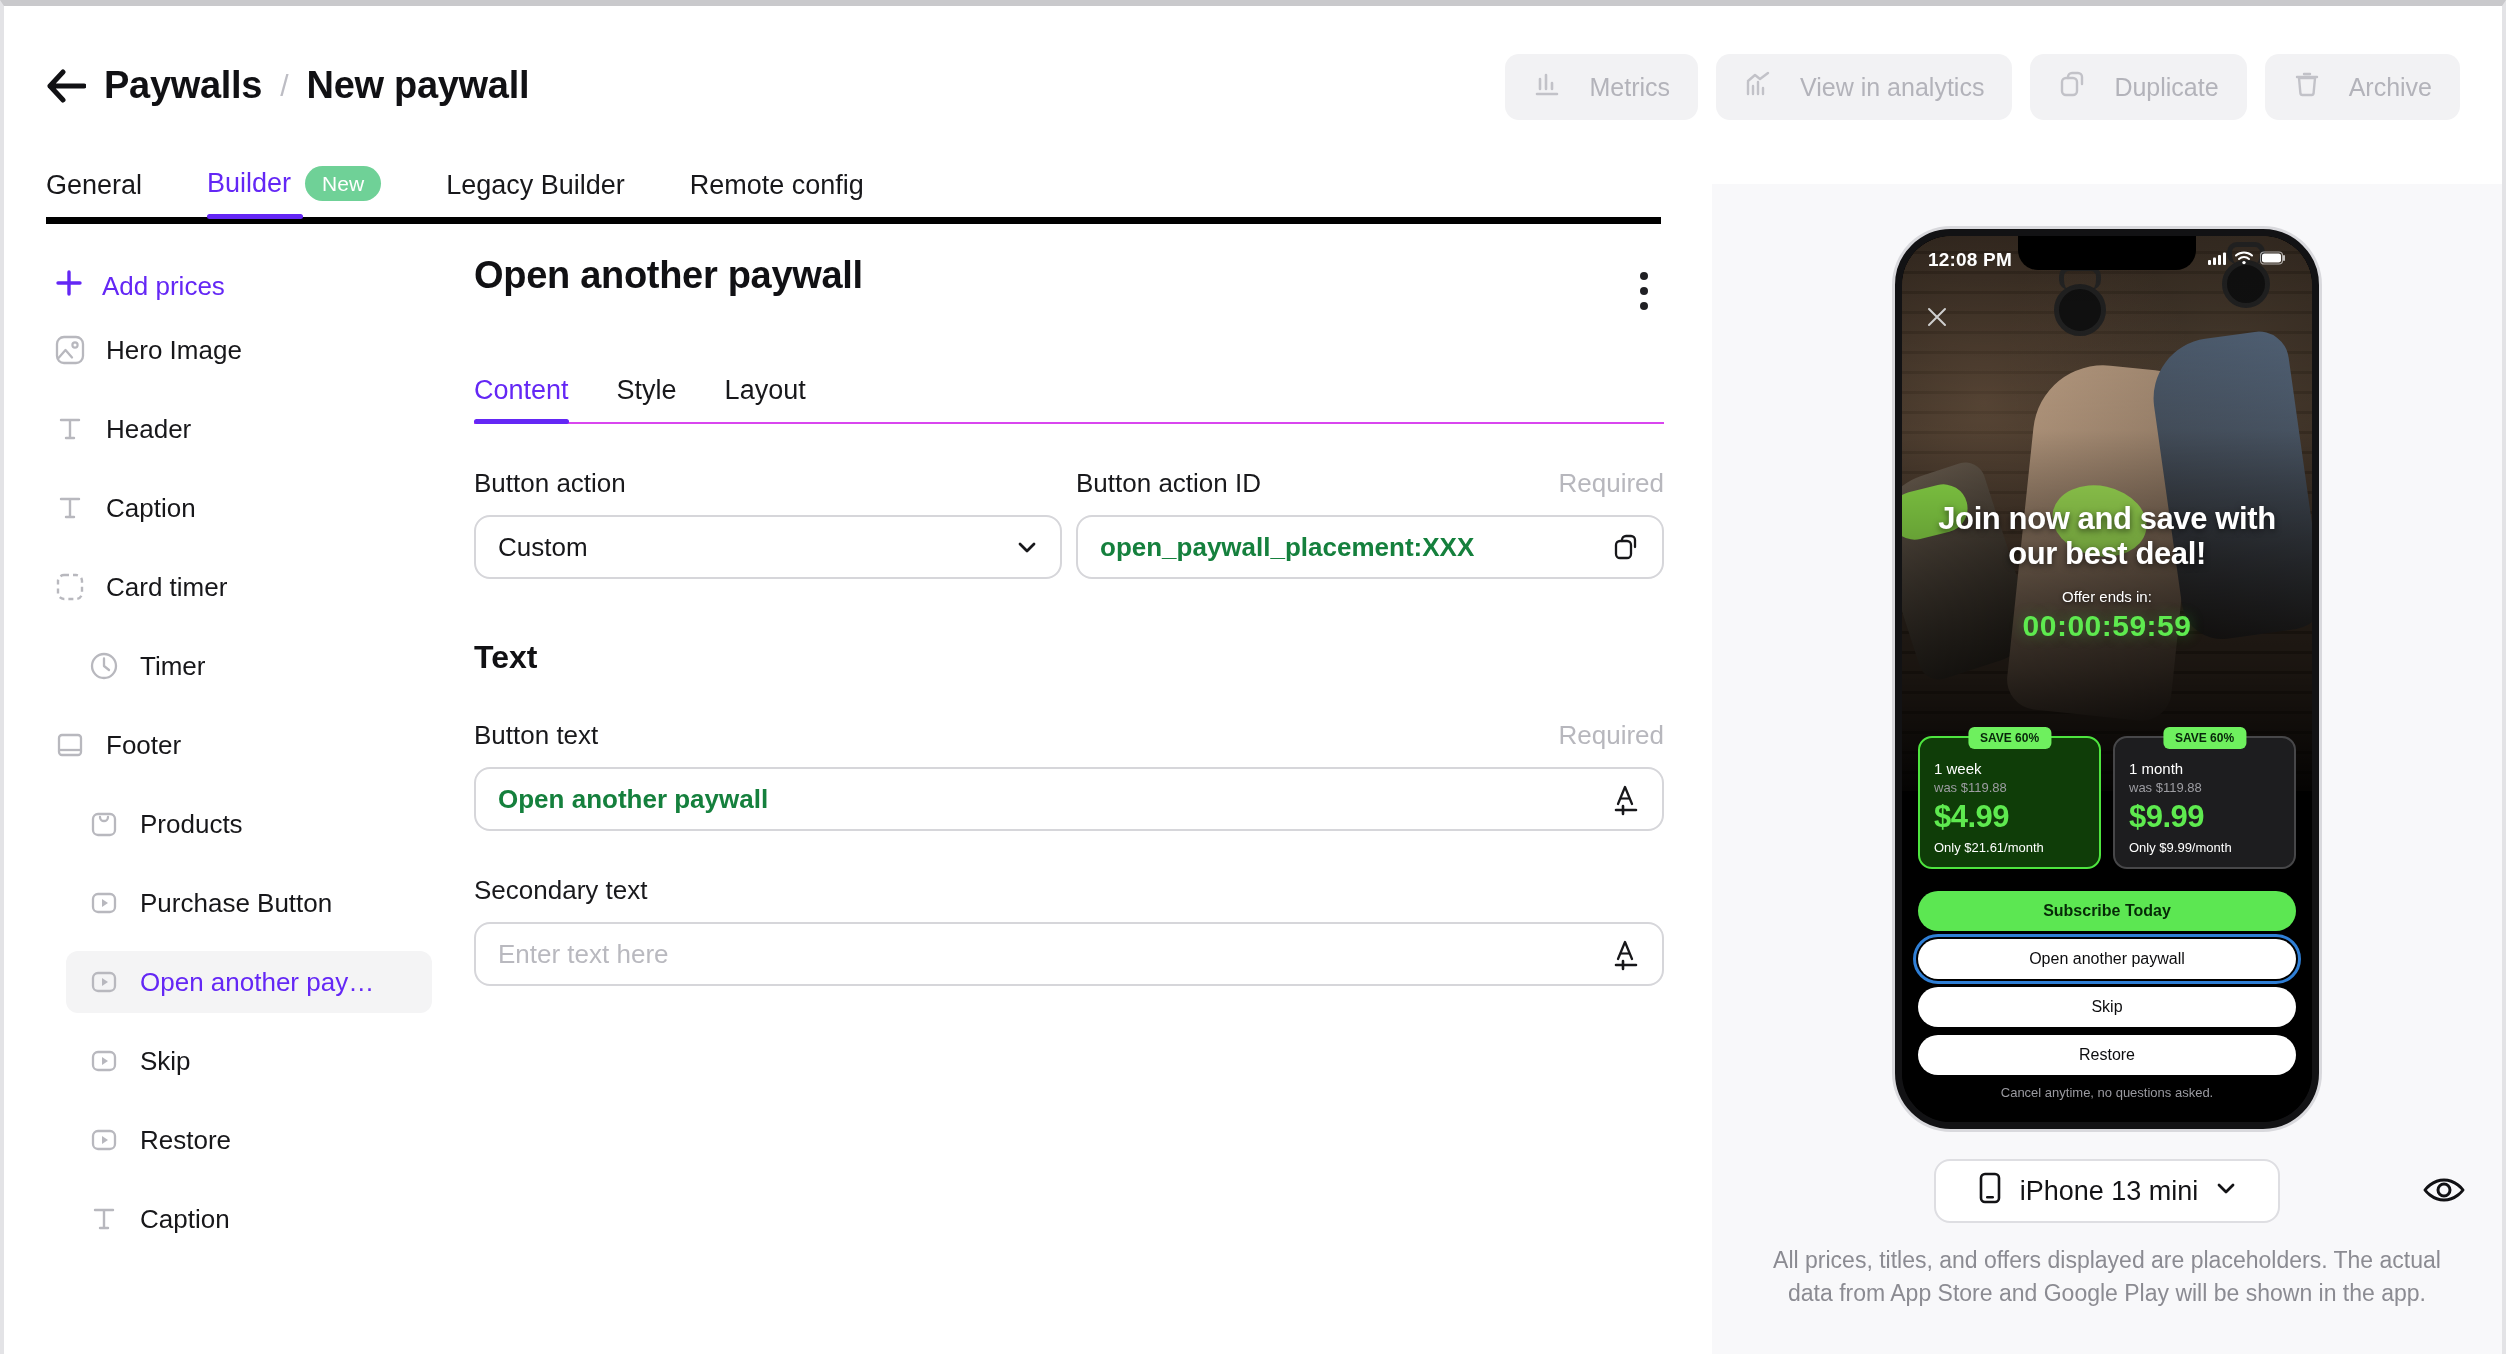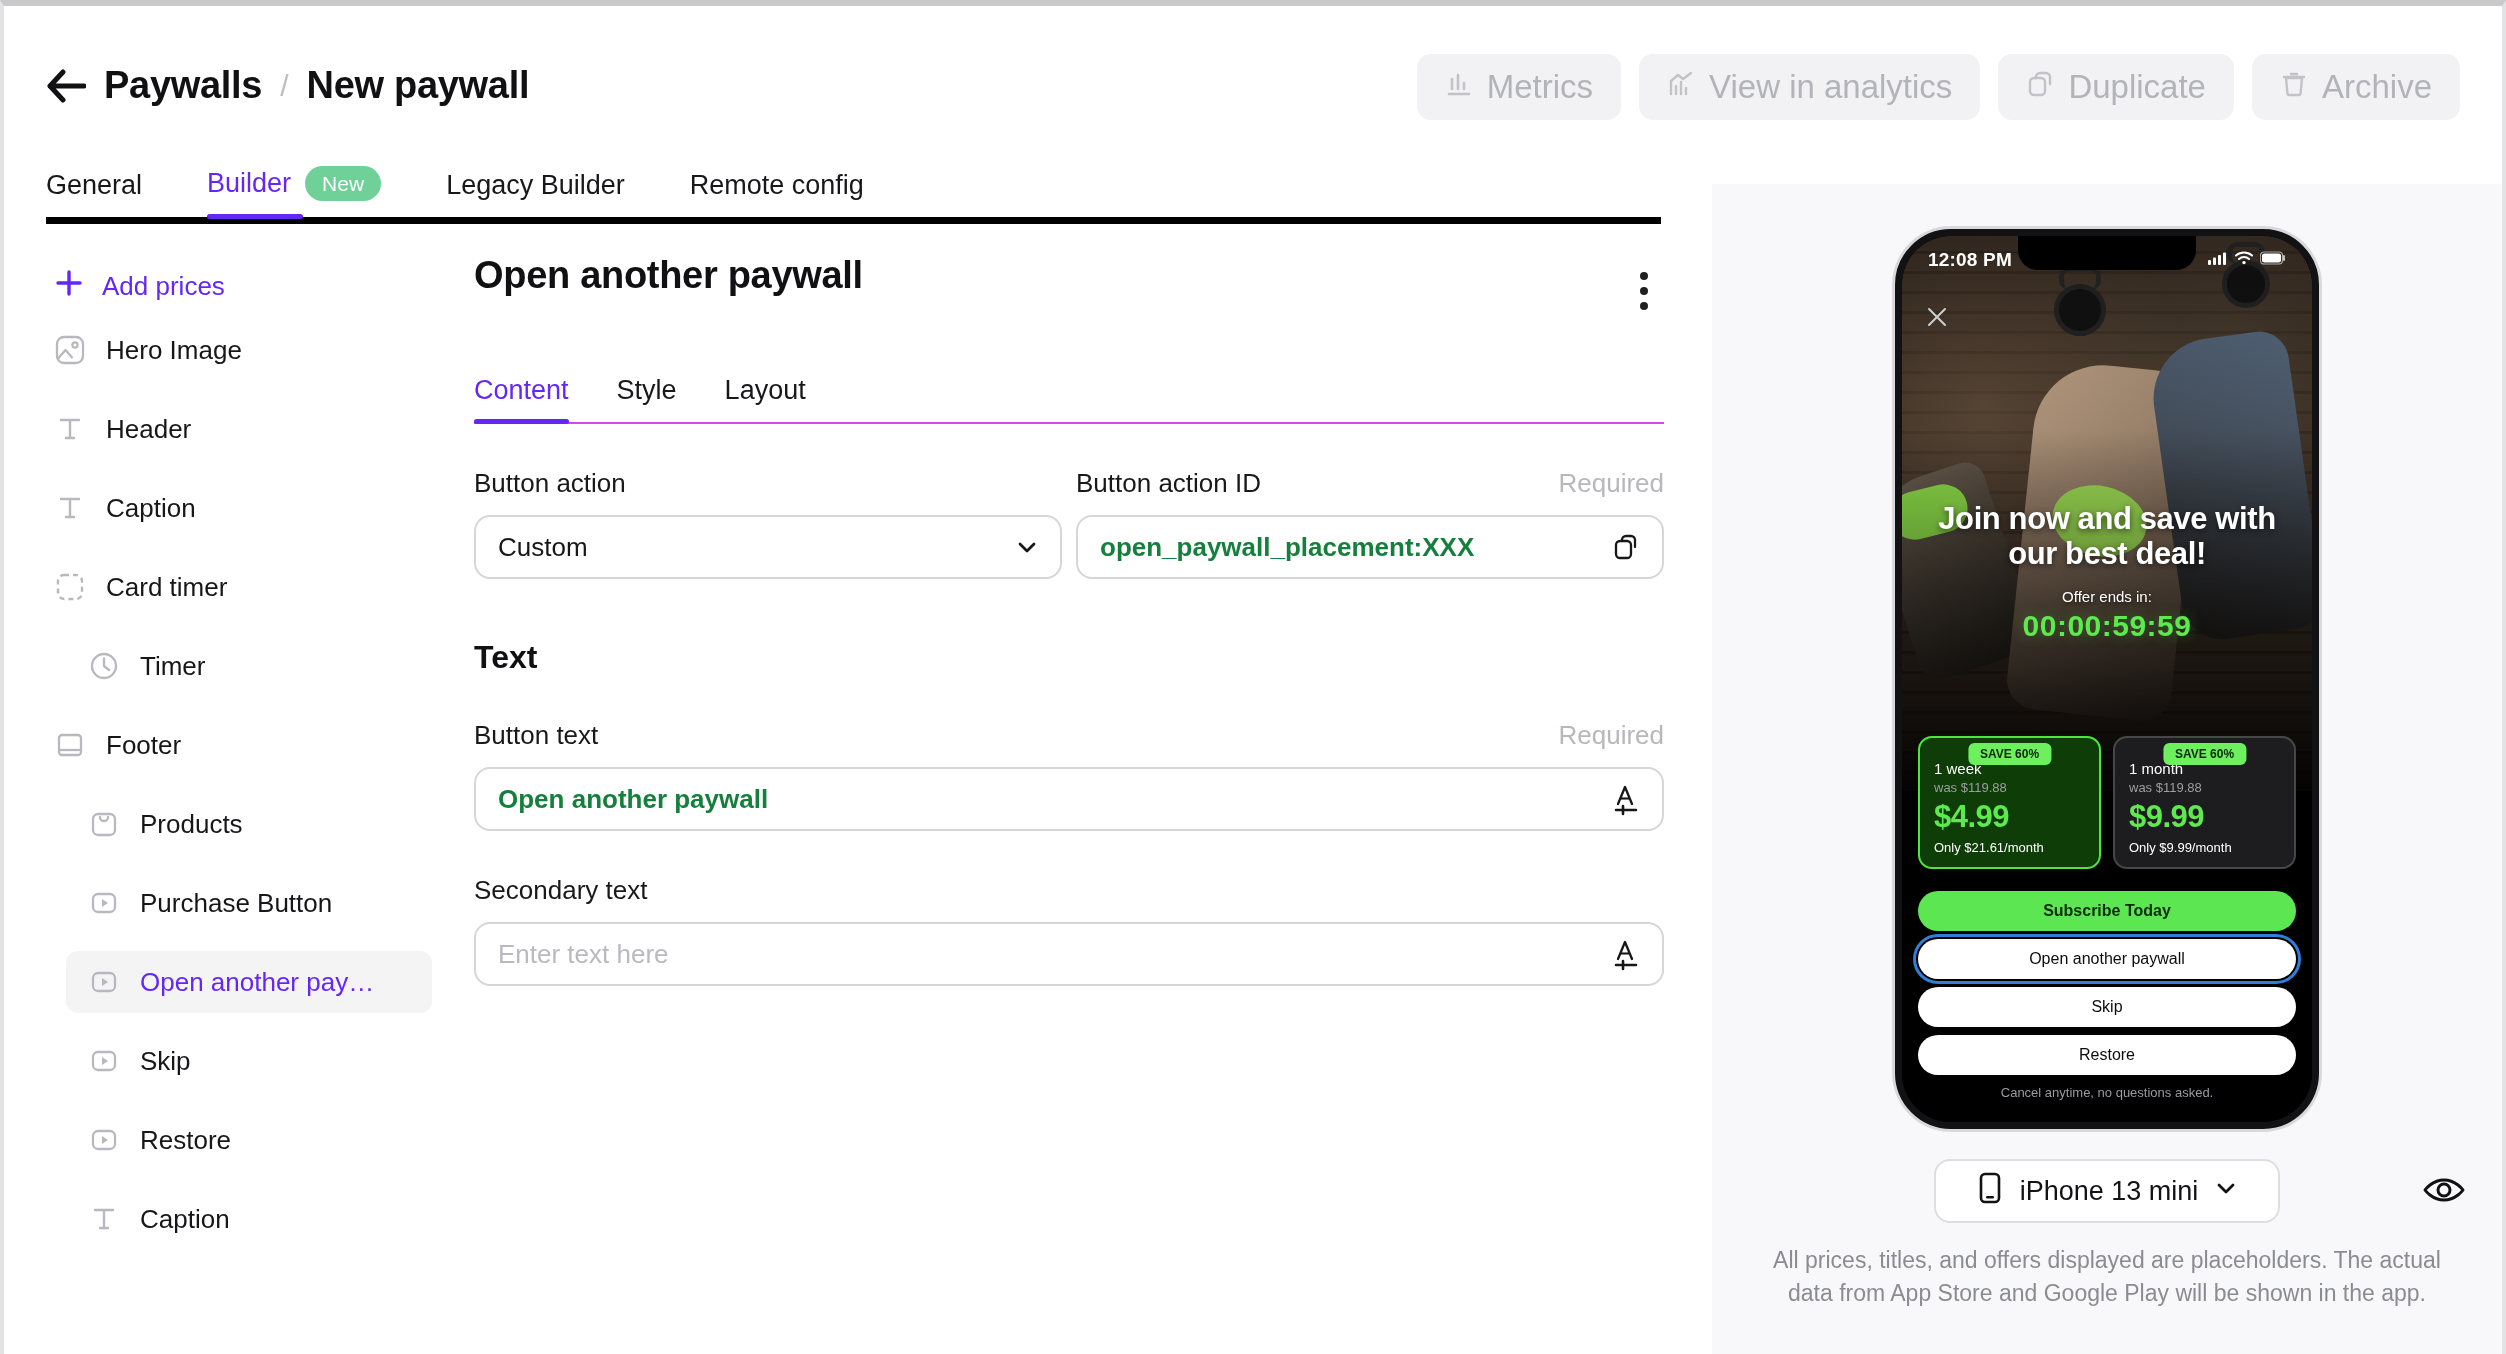--- a/index.html
+++ b/index.html
@@ -34,24 +34,24 @@
   .crumb-sep { font-size: 30px; color: #bdbdc4; font-weight: 400; }
   .crumb-current {
     font-size: 38px; font-weight: 700; color: #111114; letter-spacing: -0.3px;
   }
 
   .top-actions {
     position: absolute; right: 42px; top: 48px;
     display: flex; gap: 18px;
   }
   .tbtn {
-    display: flex; align-items: center; gap: 14px;
+    display: flex; align-items: center; gap: 28px;
     background: #f2f2f4; border: none; border-radius: 14px;
     height: 66px; padding: 0 28px;
-    color: #b3b3ba; font-size: 33px; font-family: inherit;
+    color: #b3b3ba; font-size: 25px; font-family: inherit;
     cursor: default;
   }
   .tbtn svg { flex: none; }
 
   
   .tabs {
     position: absolute; left: 42px; top: 152px;
     width: 1615px;
     display: flex; align-items: flex-end; gap: 17px;
     border-bottom: 7px solid #000000;
@@ -242,21 +242,21 @@
   }
   .pcard {
     position: relative; flex: 1; border-radius: 14px;
     padding: 22px 14px 12px 14px; min-height: 128px;
   }
   .pcard.sel { background: #0f3d08; border: 2px solid #4ee53f; }
   .pcard.unsel { background: #1d1d1f; border: 2px solid #474749; }
   .save-badge {
     position: absolute; top: -11px; left: 50%; transform: translateX(-50%);
     background: #6ef05e; color: #07260a; font-size: 12px; font-weight: 700;
-    padding: 4px 12px; border-radius: 6px; white-space: nowrap; margin-top: 16px;
+    padding: 4px 12px; border-radius: 6px; white-space: nowrap;
   }
   .pc-term { color: #fff; font-size: 15px; }
   .pc-was { color: #9d9da2; font-size: 13px; margin-top: 3px; }
   .pc-price { color: #5eea4f; font-size: 31px; font-weight: 700; margin-top: 4px; letter-spacing: -0.5px; }
   .pc-month { color: #fff; font-size: 13px; margin-top: 5px; }
 
   .pbtns { position: absolute; left: 16px; right: 16px; top: 655px; z-index: 6; }
   .pbtn {
     height: 40px; border-radius: 20px; display: flex;
     align-items: center; justify-content: center;

